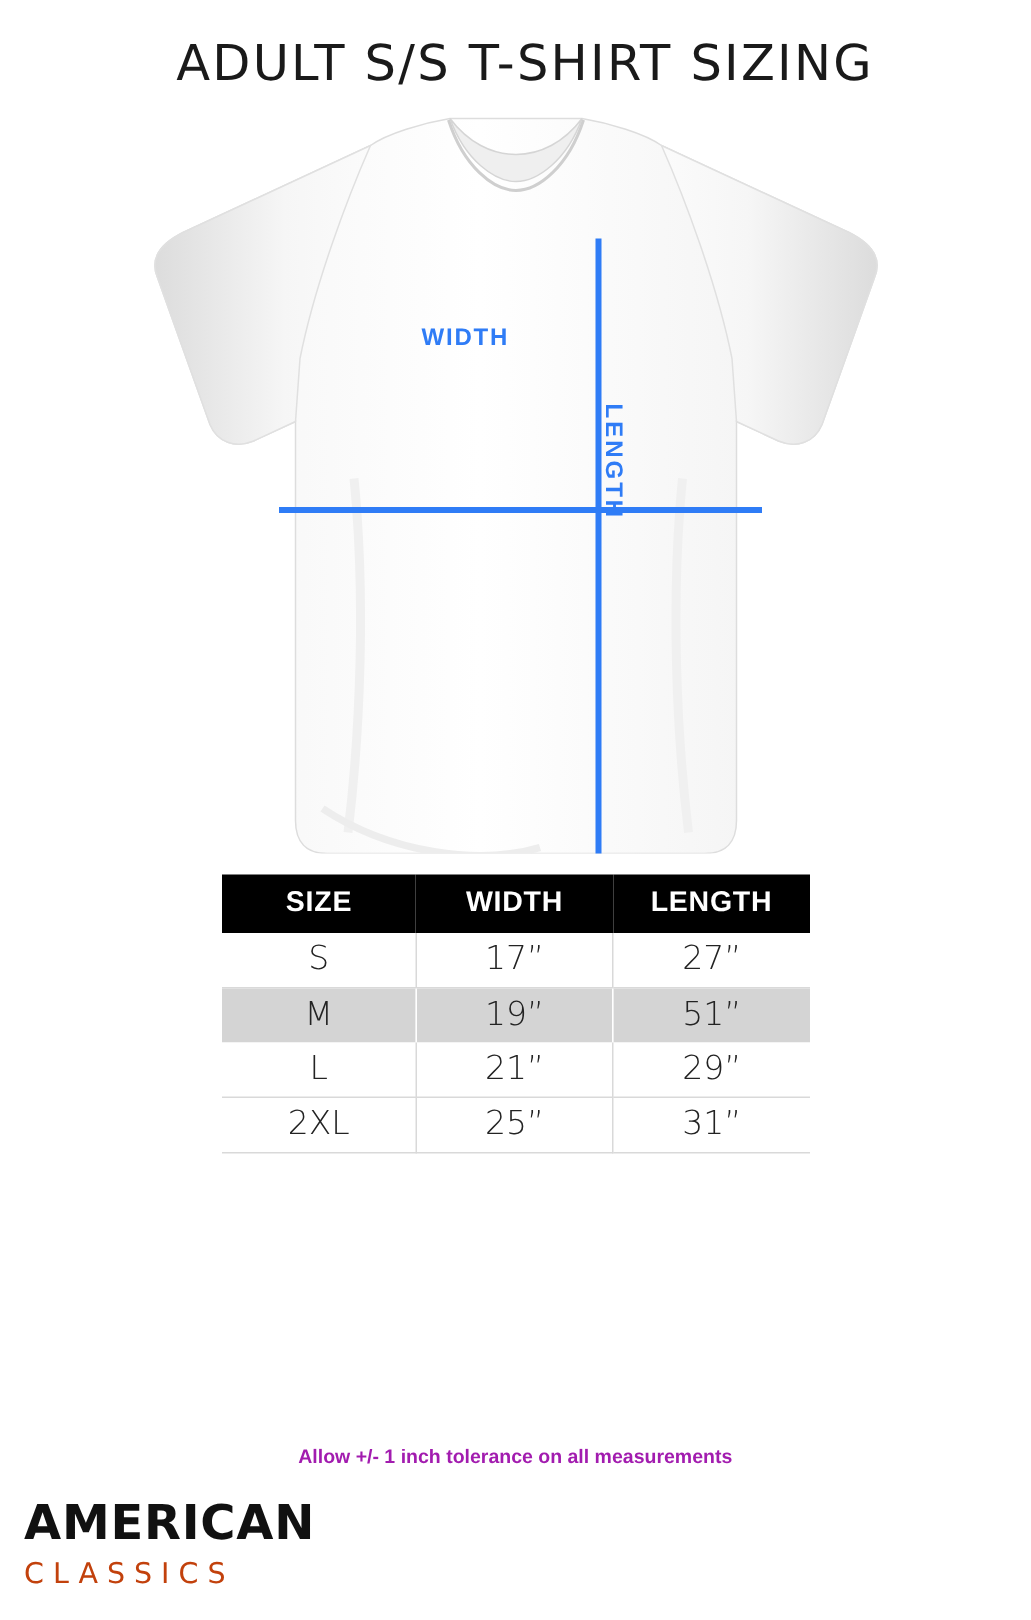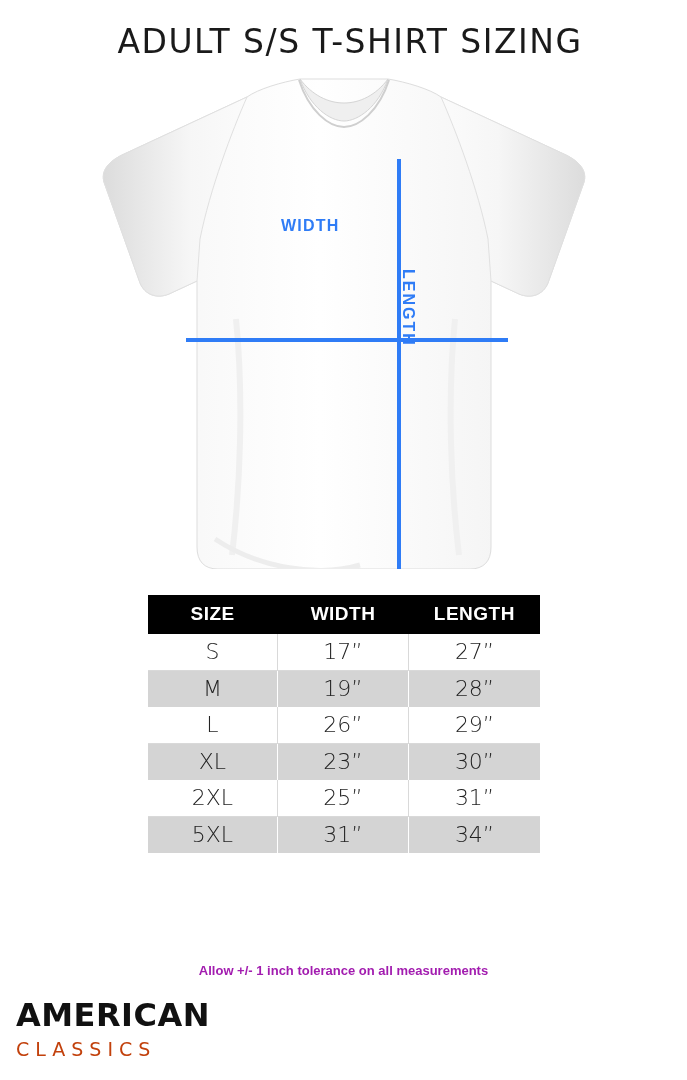--- a/index.html
+++ b/index.html
@@ -65,21 +65,20 @@
   .table-wrap {
     position: absolute;
     left: 148px;
     top: 583px;
     width: 392px;
   }
   table.size-table {
     border-collapse: collapse;
     width: 392px;
     font-family: "DejaVu Sans", sans-serif;
-    margin-top: 12px;
   }
   table.size-table th {
     background: #000000;
     color: #ffffff;
     font-size: 19px;
     font-weight: bold;
     letter-spacing: 0.5px;
     padding: 8px 0 9px 0;
     text-align: center;
     font-family: "Liberation Sans", sans-serif;
@@ -221,42 +220,32 @@
       </thead>
       <tbody>
         <tr class="odd">
           <td>S</td>
           <td>17”</td>
           <td>27”</td>
         </tr>
         <tr class="even">
           <td>M</td>
           <td>19”</td>
-          <td>28”</td>
+          <td>51”</td>
         </tr>
         <tr class="odd">
           <td>L</td>
-          <td>26”</td>
+          <td>21”</td>
           <td>29”</td>
-        </tr>
-        <tr class="even">
-          <td>XL</td>
-          <td>23”</td>
-          <td>30”</td>
         </tr>
         <tr class="odd">
           <td>2XL</td>
           <td>25”</td>
           <td>31”</td>
         </tr>
-        <tr class="even">
-          <td>5XL</td>
-          <td>31”</td>
-          <td>34”</td>
-        </tr>
       </tbody>
     </table>
   </div>
 
   <div class="note">Allow +/- 1 inch tolerance on all measurements</div>
 
   <div class="brand">
     <div class="brand-main">AMERICAN</div>
     <div class="brand-sub">CLASSICS</div>
   </div>

